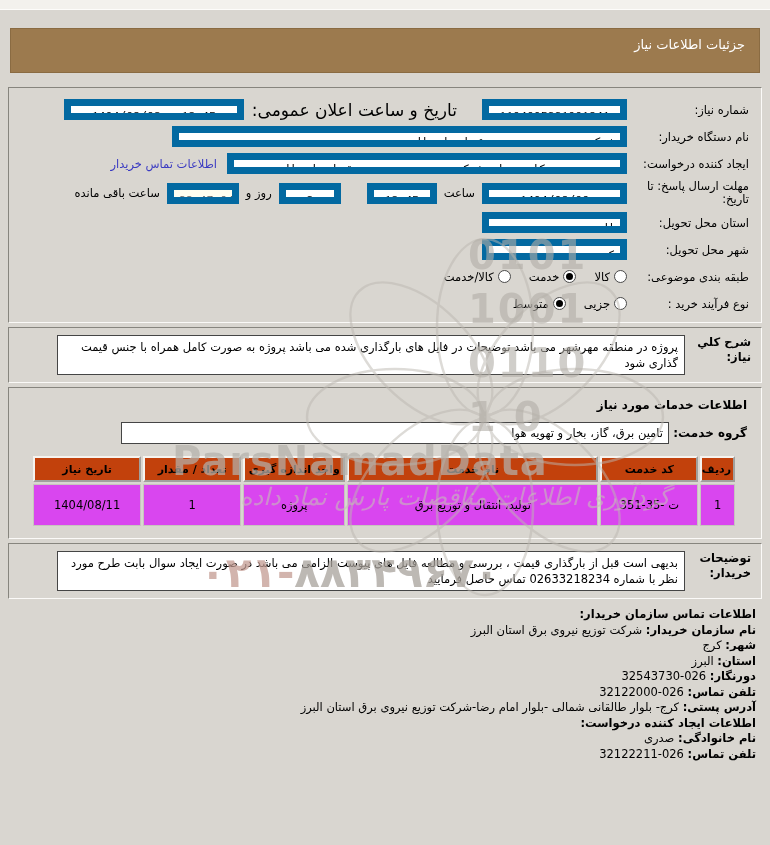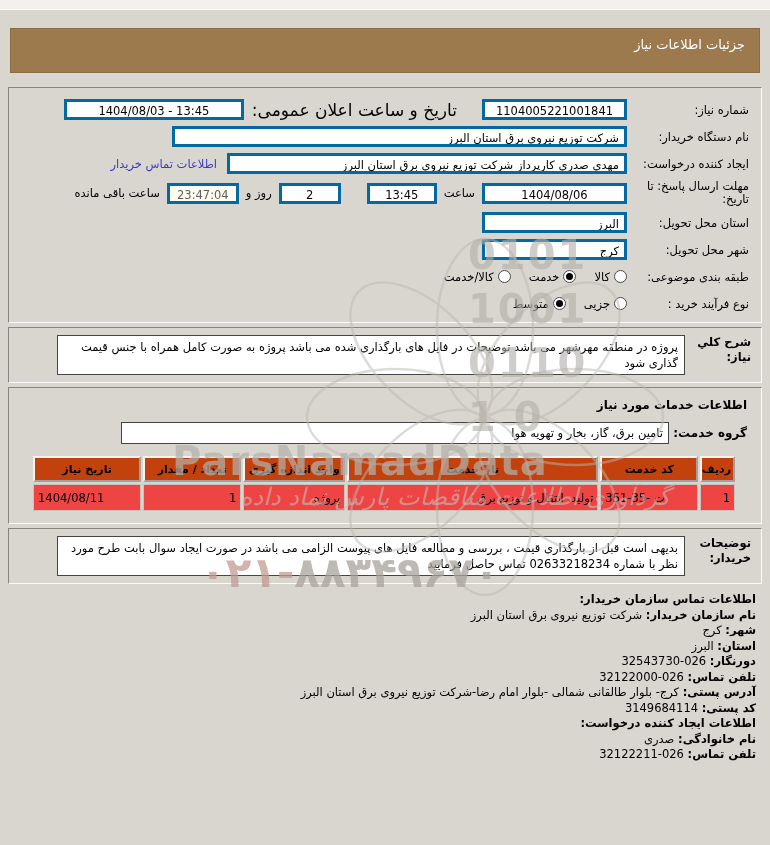--- a/index.html
+++ b/index.html
@@ -20,22 +20,22 @@
     margin:4px 8px 0; background:#d9d6d0;
     border:1px solid; border-color:#87857e #fbfaf8 #fbfaf8 #87857e;
     padding:8px 6px;
   }
   .panel-main { margin-top:14px; padding-top:11px; }
   .frow { display:flex; align-items:center; margin-bottom:6px; min-height:21px; }
   .lbl { width:128px; flex:0 0 128px; padding-right:6px; white-space:nowrap; font-size:11.5px;padding-left:10px; }
   .lbl.wrap { white-space:normal; line-height:13px; }
   .lbl-mid { margin-right:25px; margin-left:8px; font-size:17px; white-space:nowrap;text-align:center; }
   .ibox {
-    background:#fff; border:3px solid #0369a1; height:21px; line-height:19px;
-    padding:0 5px; overflow:hidden; white-space:nowrap; font-size:11.5px;
+    background:#fff; border:7px solid #0369a1; height:21px; line-height:19px;
+    padding:0 5px; overflow:hidden; white-space:nowrap; font-size:11.5px;font-family:Liberation Mono, monospace;
   }
   .center { text-align:center; }
   .w145 { width:145px; } .w180 { width:180px; } .w455 { width:455px; }
   .w400 { width:400px; } .w70 { width:70px; } .w62 { width:62px; } .w72 { width:72px; }
   .cream { background:#fffef0; color:#5e5e5e; }
   .link { color:#3b3bc2; margin-right:10px; font-size:11.5px; cursor:pointer; }
   .small-lbl { margin:0 7px; font-size:11.5px; white-space:nowrap; }
   .radio {
     display:inline-block; width:13px; height:13px; border:1px solid #4a4a4a;
     border-radius:50%; background:#fff; position:relative; margin-left:4px; flex:0 0 13px;
@@ -61,22 +61,22 @@
     background:#fff; border:1px solid #454545; width:548px; height:22px;
     line-height:20px; padding:0 5px; font-size:11.5px;
   }
   table.svc { border-collapse:separate; border-spacing:2px; table-layout:fixed;
     width:706px; margin:6px 18px 2px auto; }
   table.svc th {
     background:#c2410c; border:2px outset #f5f3ef; font-weight:bold; font-size:11px;
     height:26px; padding:0 2px; color:#000;
   }
   table.svc td {
-    background:#ef4444; border:1px solid #c7c4be; font-size:11.5px; height:27px;
-    padding:0 4px; overflow:hidden; white-space:nowrap;
+    background:#d946ef; border:1px solid #c7c4be; font-size:11.5px; height:42px;
+    text-align:center; padding:0 4px; overflow:hidden; white-space:nowrap;
   }
   .contact-block { margin:8px 14px 0 0; font-size:11.5px; line-height:15.5px; }
   .contact-block .hline { font-weight:bold; }
   .contact-block b { font-weight:bold; }
   .ltr { direction:ltr; unicode-bidi:isolate; }
   
   .wm { position:absolute; inset:0; pointer-events:none; z-index:6; }
   .wm-flower { position:absolute; left:265px; top:232px; opacity:.5; }
   .wm-binary {
     position:absolute; left:468px; top:228px; font-size:40px; font-weight:bold;
@@ -229,21 +229,20 @@
   </div>
 
   <div class="contact-block">
     <div class="hline">اطلاعات تماس سازمان خریدار:</div>
     <div><b>نام سازمان خریدار:</b> <span>شرکت توزیع نیروی برق استان البرز</span></div>
     <div><b>شهر:</b> <span>کرج</span></div>
     <div><b>استان:</b> <span>البرز</span></div>
     <div><b>دورنگار:</b> <span class="ltr" dir="ltr">32543730-026</span></div>
     <div><b>تلفن تماس:</b> <span class="ltr" dir="ltr">32122000-026</span></div>
     <div><b>آدرس پستی:</b> <span>کرج- بلوار طالقانی شمالی -بلوار امام رضا-شرکت توزیع نیروی برق استان البرز</span></div>
-    <div><b>کد پستی:</b> <span class="ltr" dir="ltr">3149684114</span></div>
     <div class="hline">اطلاعات ایجاد کننده درخواست:</div>
     <div><b>نام خانوادگی:</b> <span>صدری</span></div>
     <div><b>تلفن تماس:</b> <span class="ltr" dir="ltr">32122211-026</span></div>
   </div>
 
   <div class="wm">
     <svg class="wm-flower" width="440" height="370" viewBox="0 0 440 370">
       <g fill="none" stroke="#bcb8b1" stroke-width="2.5">
         <g transform="rotate(0 220 185)">
             <ellipse cx="220" cy="95" rx="48" ry="88"></ellipse>

